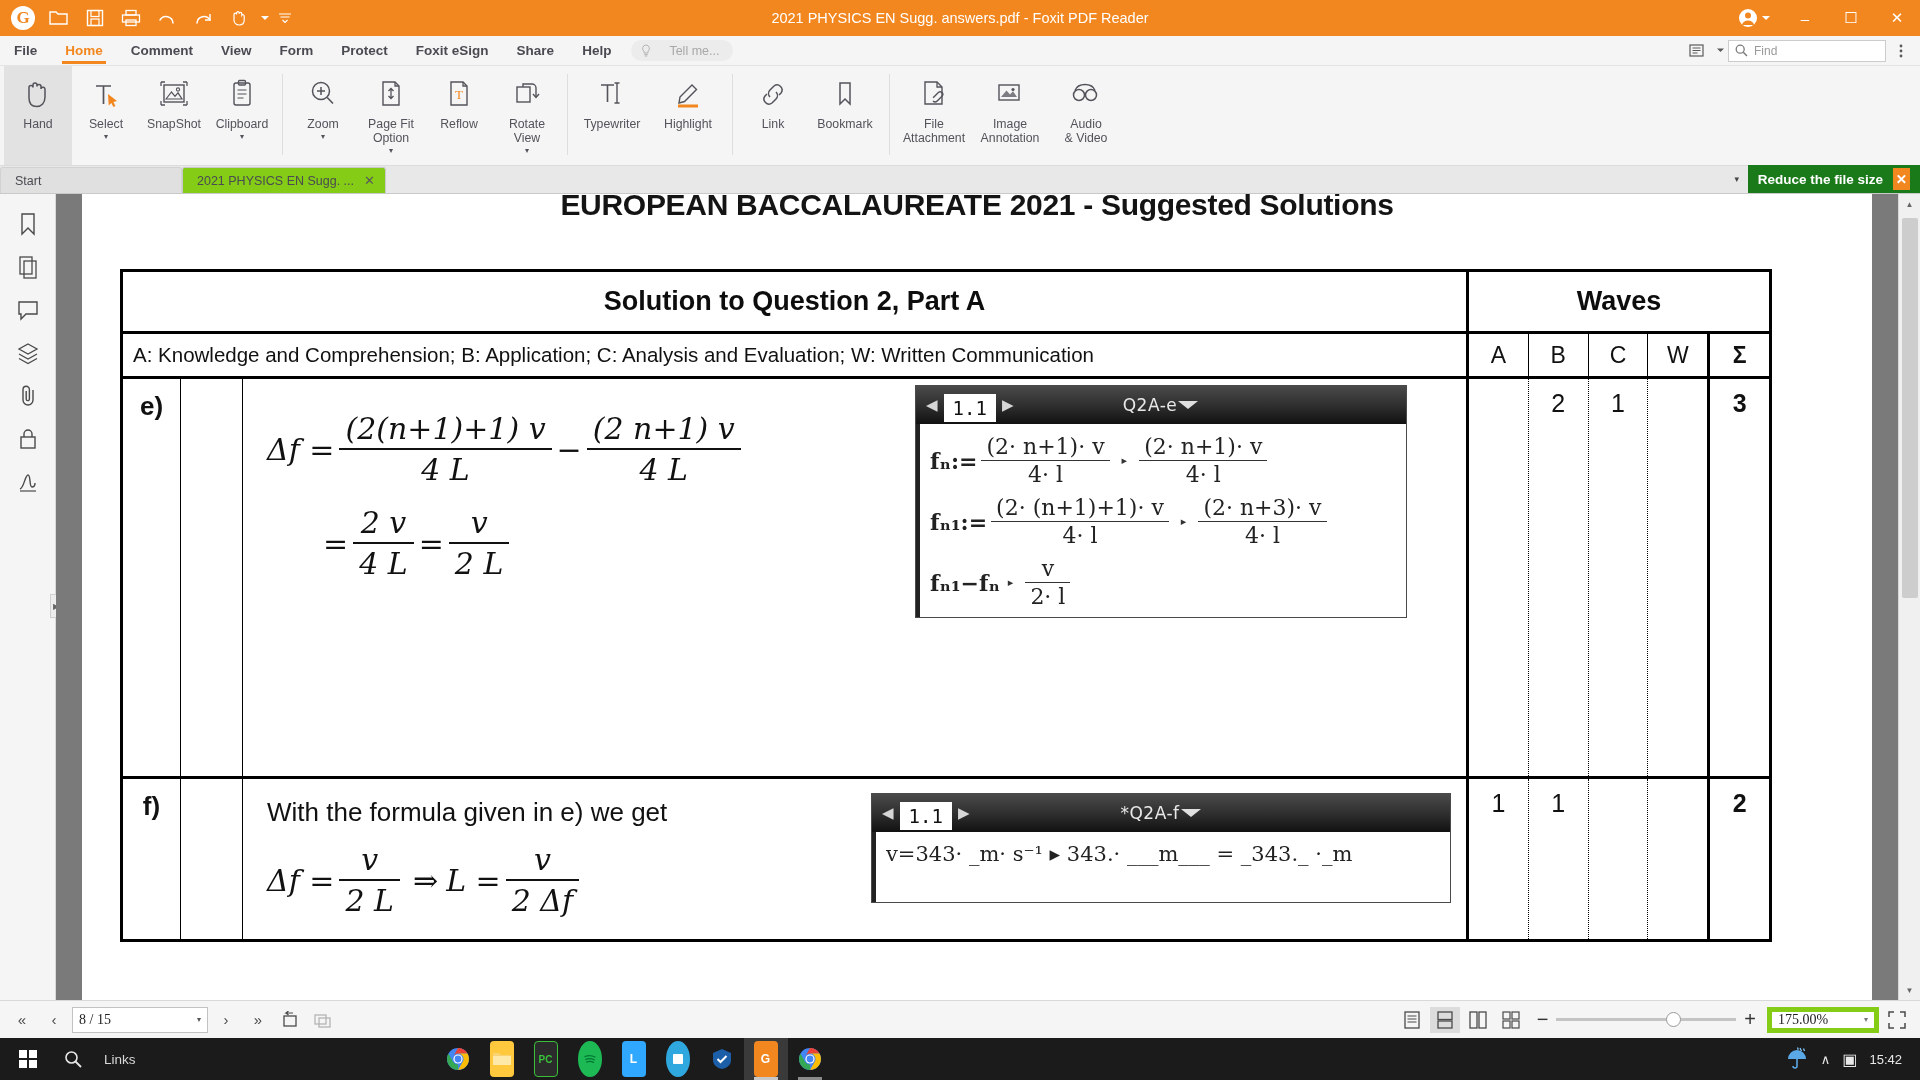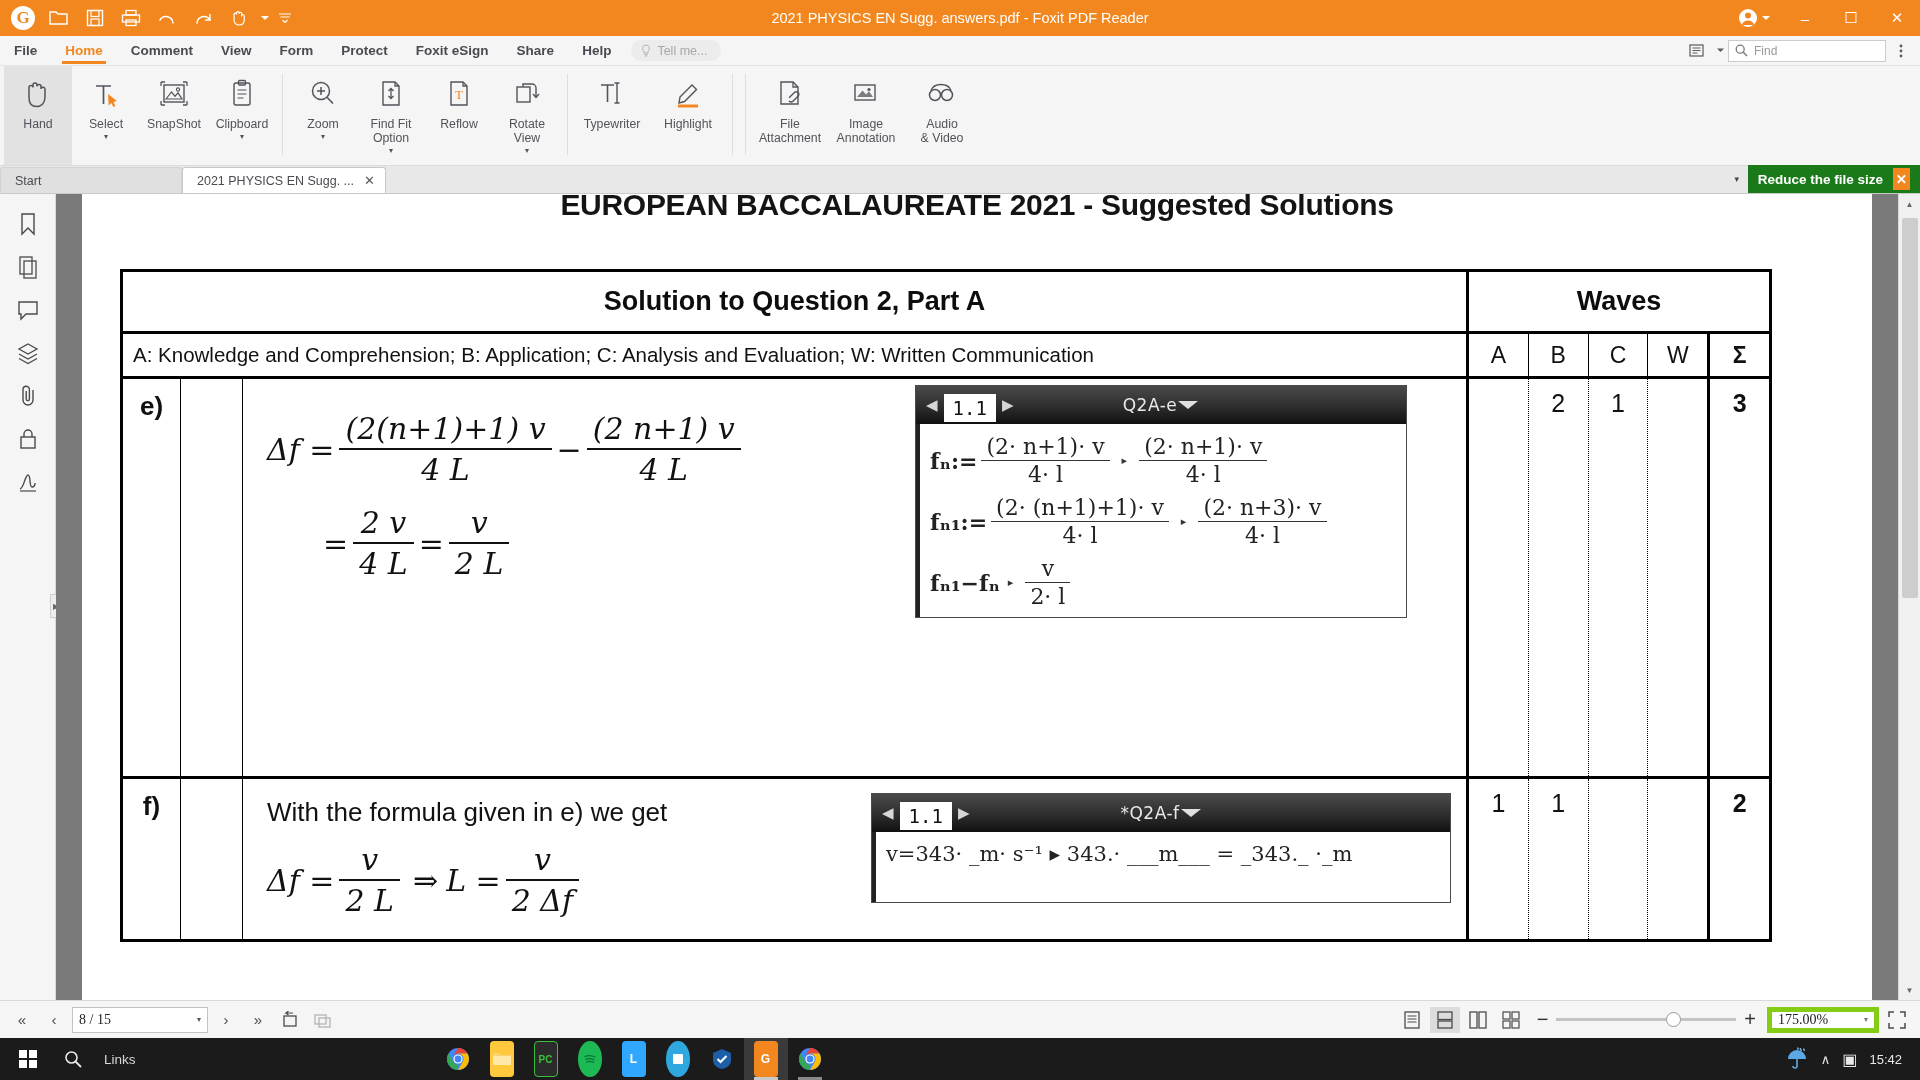--- a/index.html
+++ b/index.html
@@ -47,21 +47,21 @@
   .menu-item {
     padding:0 14px; height:30px; line-height:30px; font-size:13.5px;
     font-weight:bold; color:#4a4a52; white-space:nowrap;
   }
   .menu-item.active { color:#f3871f; position:relative; }
   .menu-item.active:after {
     content:""; position:absolute; left:11px; right:11px; bottom:2px;
     height:2.5px; background:#f3871f;
   }
   .tellme {
-    display:flex; align-items:center; gap:5px; background:#ececec;
+    display:flex; align-items:center; gap:17px; background:#ececec;
     border-radius:14px; height:21px; padding:0 14px 0 9px; margin-left:6px;
     color:#a8a8a8; font-size:12.5px; font-weight:normal;
   }
   .menu-right { margin-left:auto; display:flex; align-items:center; gap:2px; padding-right:6px; }
   .findbox {
     display:flex; align-items:center; gap:6px; border:1px solid #ccc; background:#fff;
     height:22px; width:158px; padding:0 6px; font-size:12px; color:#9a9a9a;
   }
   .mr-btn { width:26px; height:24px; display:flex; align-items:center; justify-content:center; }
 
@@ -88,21 +88,21 @@
     height:28px; background:#e8e8e8; display:flex; align-items:flex-end;
     position:relative; border-bottom:1px solid #c9c9c9;
   }
   .doctab {
     height:26px; display:flex; align-items:center; gap:10px;
     padding:0 10px 0 14px; font-size:12.5px; color:#4a4a52;
     border:1px solid #c9c9c9; border-bottom:none; background:#dedede;
     border-radius:3px 3px 0 0;
   }
   .doctab.start { background:#e0e0e0; width:182px; border-color:#d2d2d2; }
-  .doctab.active { background:#ffffff; }
+  .doctab.active { background:#84cc16; }
   .tabclose { font-size:13px; color:#5a5a5a; }
   .tabstrip-right { margin-left:auto; display:flex; align-items:center; height:28px; }
   .chev-btn { width:22px; height:26px; display:flex; align-items:center; justify-content:center; font-size:9px; color:#444; }
   .reduce-banner {
     background:#1a7a1a; color:#fff; height:28px; display:flex; align-items:center;
     padding:0 10px; font-size:13.5px; font-weight:bold; gap:10px;
   }
   .reduce-x { background:#f3871f; width:17px; height:22px; display:flex; align-items:center; justify-content:center; }
 
   
@@ -447,21 +447,21 @@
       <div class="caret">▾</div>
     </div>
     <div class="ritem">
       <div class="ricon">
         <svg width="32" height="34" viewBox="0 0 32 34">
             <path d="M8 4h12l4 4v19H8z" fill="none" stroke="#53535b" stroke-width="1.4"></path>
             <path d="M20 4v4h4" fill="none" stroke="#53535b" stroke-width="1.3"></path>
             <path d="M16 11v9M13.5 13L16 10.5 18.5 13M13.5 18L16 20.5 18.5 18" stroke="#53535b" stroke-width="1.3" fill="none"></path>
           </svg>
       </div>
-      <div class="rlabel">Find Fit</div>
+      <div class="rlabel">Page Fit</div>
       <div class="rlabel2">Option</div>
       <div class="caret">▾</div>
     </div>
     <div class="ritem">
       <div class="ricon">
         <svg width="32" height="34" viewBox="0 0 32 34">
             <path d="M8 4h12l4 4v19H8z" fill="none" stroke="#53535b" stroke-width="1.4"></path>
             <path d="M20 4v4h4" fill="none" stroke="#53535b" stroke-width="1.3"></path>
             <text x="16" y="21" font-family="Liberation Serif, serif" font-size="13" fill="#f3871f" text-anchor="middle">T</text>
           </svg>
@@ -500,20 +500,39 @@
             <path d="M9 19l12-12 4.5 4.5-12 12L8 25z" fill="none" stroke="#53535b" stroke-width="1.4"></path>
             <path d="M7 28h20" stroke="#f3871f" stroke-width="3"></path>
           </svg>
       </div>
       <div class="rlabel">Highlight</div>
     </div>
   </div>
 
   <div class="rsep"></div>
 
+  <div class="rgroup">
+    <div class="ritem">
+      <div class="ricon">
+        <svg width="32" height="34" viewBox="0 0 32 34">
+            <path d="M13 19a5 5 0 0 1 0-7l4-4a5 5 0 0 1 7 7l-2 2" fill="none" stroke="#53535b" stroke-width="1.5"></path>
+            <path d="M19 14a5 5 0 0 1 0 7l-4 4a5 5 0 0 1-7-7l2-2" fill="none" stroke="#53535b" stroke-width="1.5"></path>
+          </svg>
+      </div>
+      <div class="rlabel">Link</div>
+    </div>
+    <div class="ritem wide">
+      <div class="ricon">
+        <svg width="32" height="34" viewBox="0 0 32 34">
+            <path d="M11 5h10v21l-5-5-5 5z" fill="none" stroke="#53535b" stroke-width="1.5"></path>
+          </svg>
+      </div>
+      <div class="rlabel">Bookmark</div>
+    </div>
+  </div>
 
   <div class="rsep"></div>
 
   <div class="rgroup">
     <div class="ritem wide">
       <div class="ricon">
         <svg width="32" height="34" viewBox="0 0 32 34">
             <path d="M7 4h12l5 5v17H7z" fill="none" stroke="#53535b" stroke-width="1.4"></path>
             <path d="M19 4v5h5" fill="none" stroke="#53535b" stroke-width="1.3"></path>
             <path d="M15 23a3 3 0 0 0 4.2 0l5-5a2.6 2.6 0 0 0-3.6-3.7l-5.5 5.5" fill="none" stroke="#53535b" stroke-width="1.4"></path>

